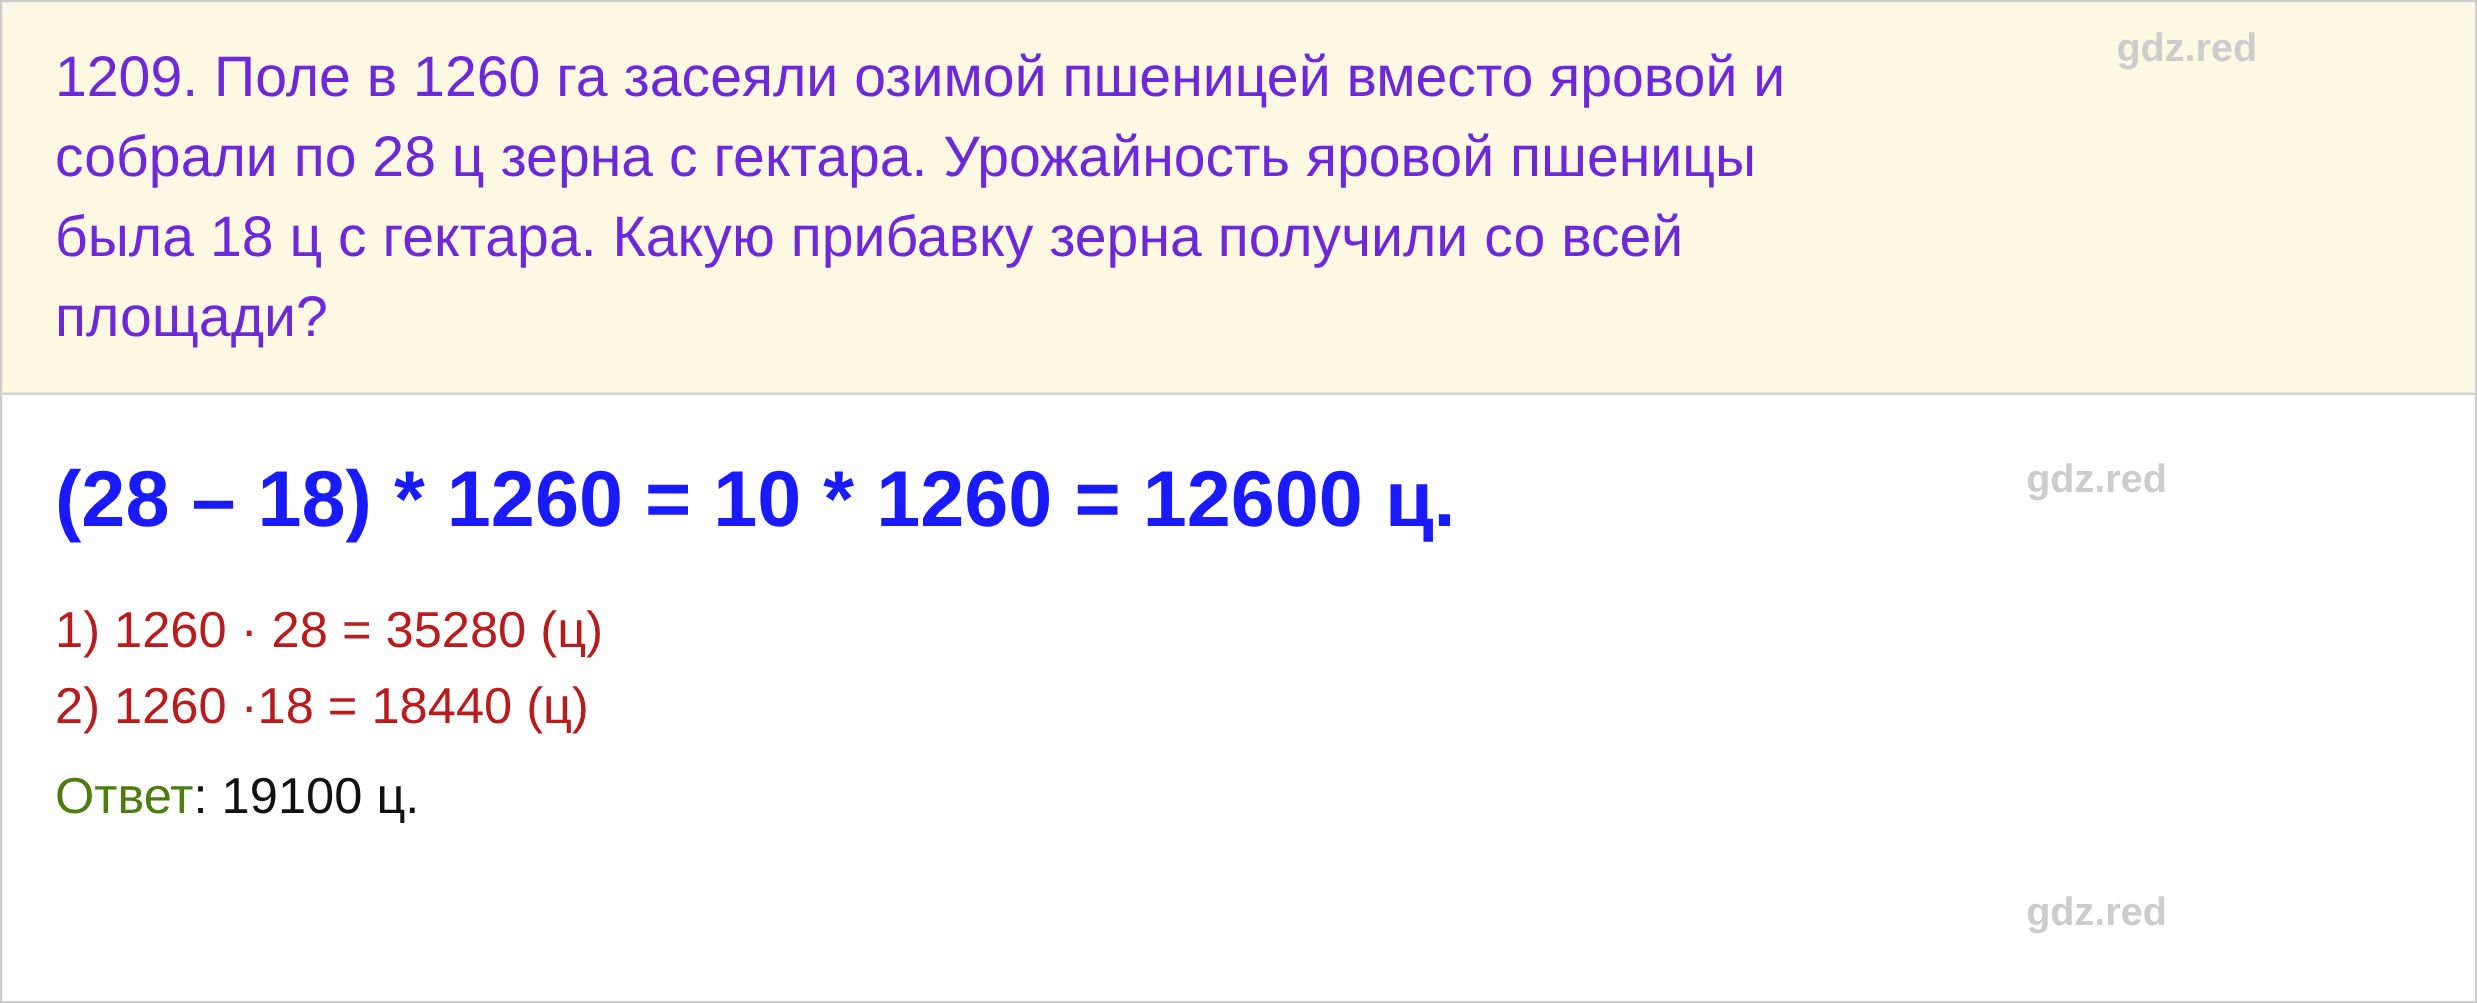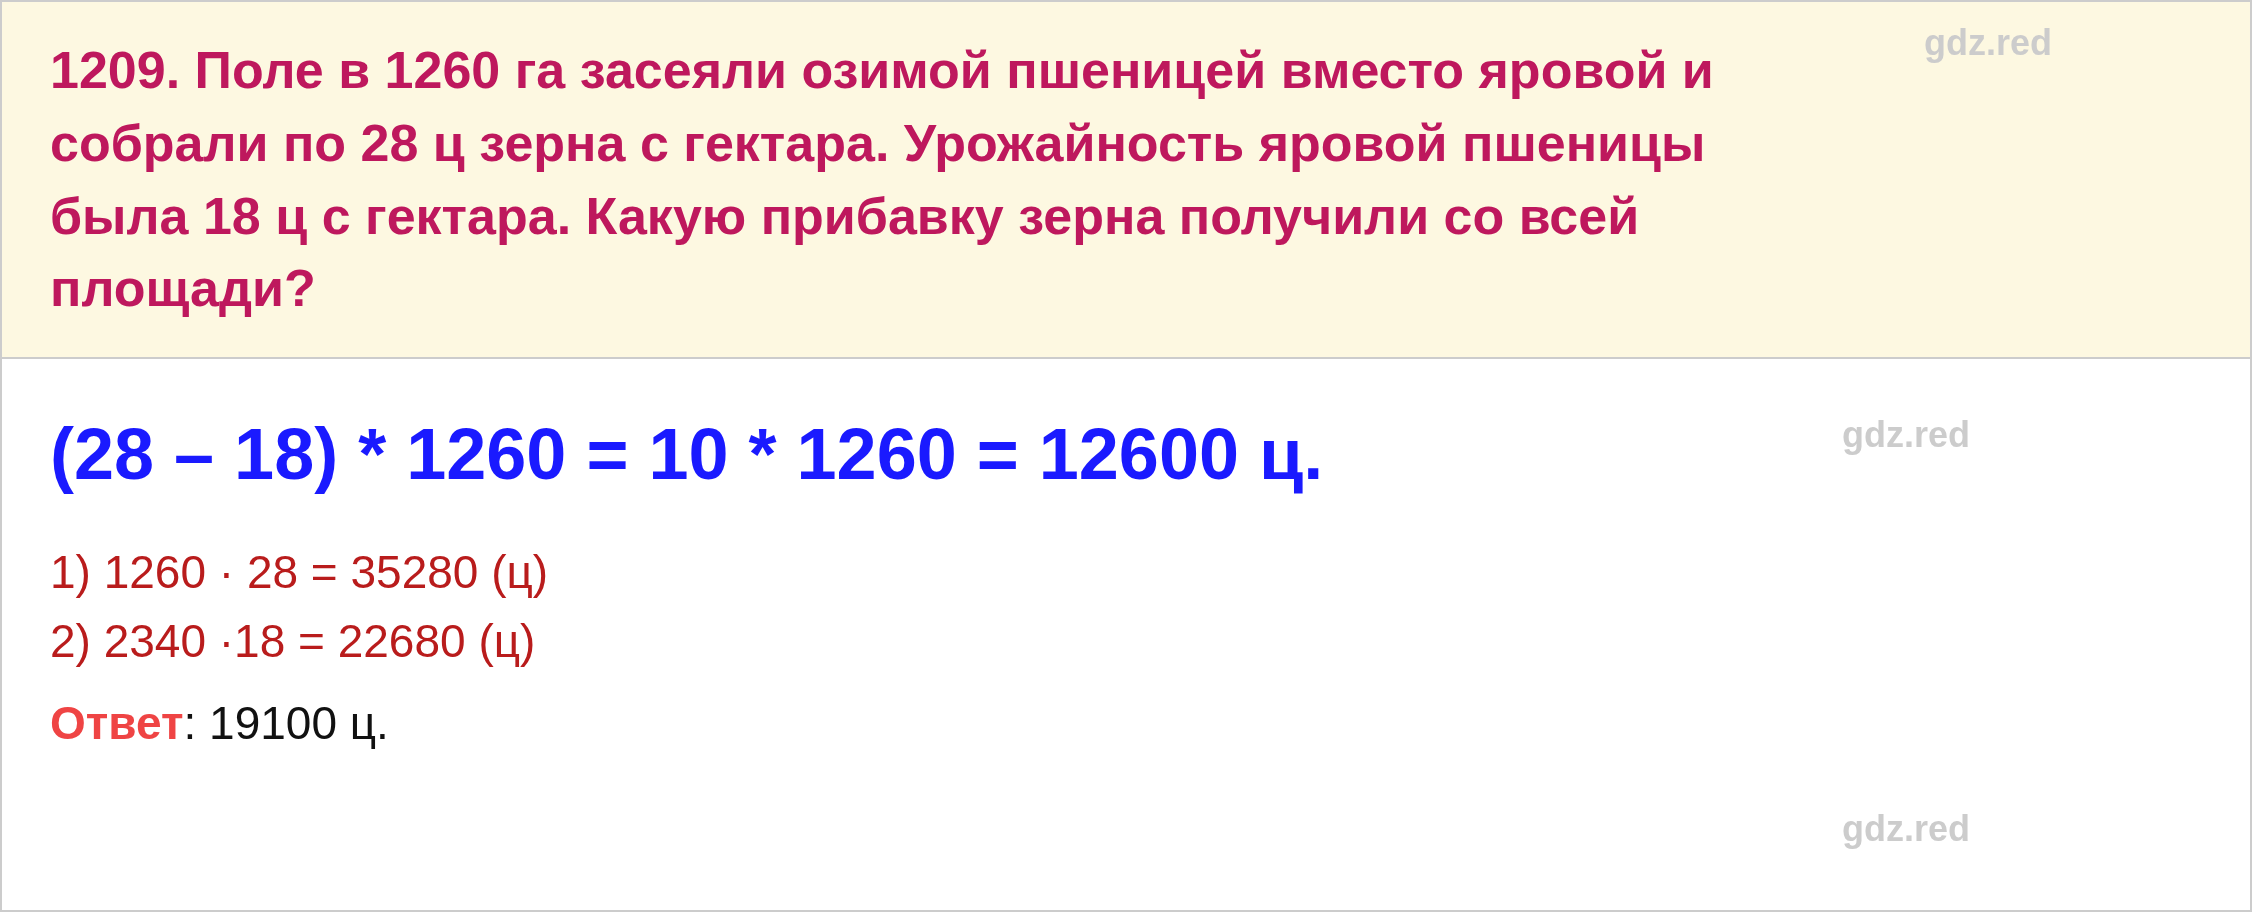--- a/index.html
+++ b/index.html
@@ -20,23 +20,22 @@
     .problem-section {
       background: #fdf8e1;
       border: 2px solid #cccccc;
       padding: 32px 48px 32px 48px;
       flex: 0 0 auto;
     }
 
     .problem-text {
       font-size: 52px;
       line-height: 1.4;
-      color: #be185d;
+      color: #6d28d9;
       font-family: Arial, sans-serif;
-      font-weight: bold;
     }
 
     .solution-section {
       background: #ffffff;
       border: 2px solid #cccccc;
       border-top: none;
       padding: 52px 48px 40px 48px;
       flex: 1;
       position: relative;
     }
@@ -62,22 +61,22 @@
       font-family: Arial, sans-serif;
     }
 
     .answer-line {
       font-size: 46px;
       color: #111111;
       margin-top: 8px;
     }
 
     .answer-label {
-      color: #ef4444;
-      font-weight: bold;
+      color: #4d7c0f;
+      font-weight: normal;
     }
 
     .watermark {
       position: absolute;
       color: #cccccc;
       font-size: 36px;
       font-weight: bold;
       pointer-events: none;
       user-select: none;
     }
@@ -114,21 +113,21 @@
   <span class="watermark watermark-problem">gdz.red</span>
 </div>
 
 <div class="solution-section">
   <div class="main-formula">
     <span>(28 – 18) * 1260 = 10 * 1260 = 12600 ц.</span>
   </div>
 
   <ul class="steps-list">
     <li class="step-item">1) 1260 · 28 = 35280 (ц)</li>
-    <li class="step-item">2) 2340 ·18 = 22680 (ц)</li>
+    <li class="step-item">2) 1260 ·18 = 18440 (ц)</li>
   </ul>
 
   <div class="answer-line">
     <span class="answer-label">Ответ</span><span>: 19100 ц.</span>
   </div>
 
   <span class="watermark watermark-1">gdz.red</span>
   <span class="watermark watermark-2">gdz.red</span>
 </div>
 

